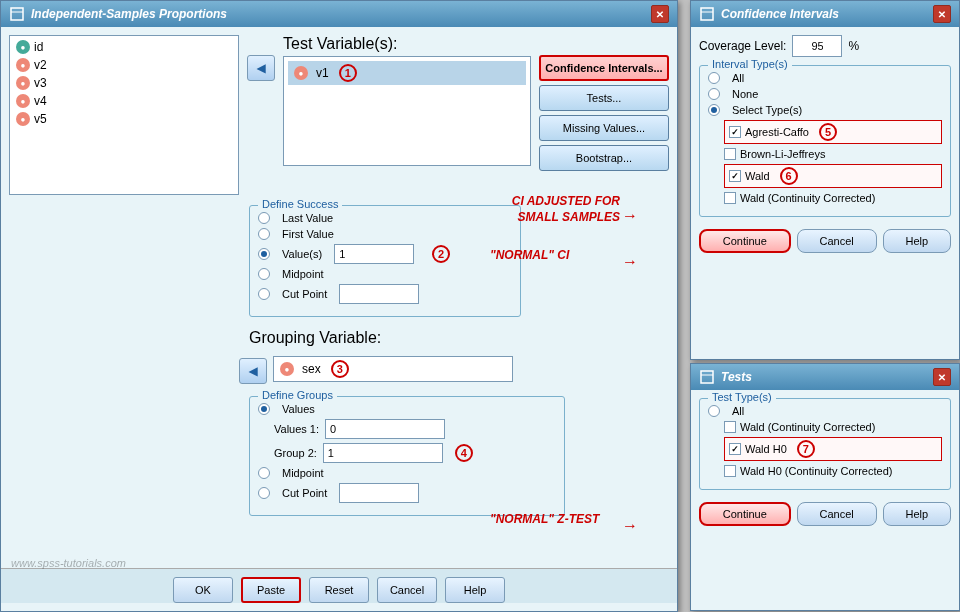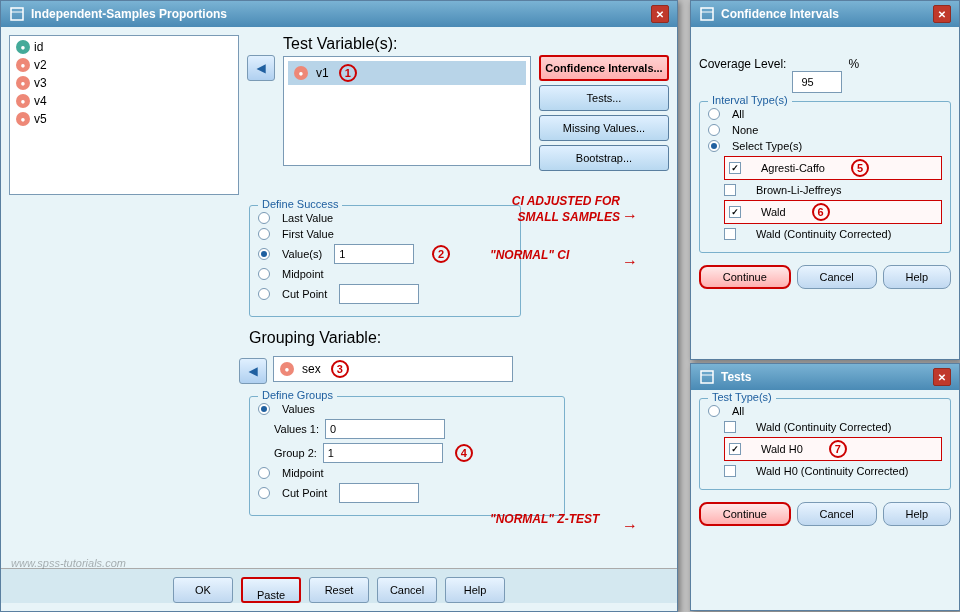--- a/index.html
+++ b/index.html
@@ -38,20 +38,21 @@
       height: 16px;
       margin-right: 6px;
       display: inline-flex;
       align-items: center;
       justify-content: center;
     }
 
     .title-bar-left {
       display: flex;
       align-items: center;
+      font-style: italic;
     }
 
     .close-btn {
       width: 18px;
       height: 18px;
       background: #c0392b;
       border: 1px solid #922b21;
       border-radius: 2px;
       display: flex;
       align-items: center;
@@ -291,21 +292,20 @@
     }
 
     .bottom-btn-normal {
       background: linear-gradient(to bottom, #e8f4ff, #c0d8f0);
       border: 1px solid #7a9ab5;
     }
 
     .bottom-btn-highlight {
       background: linear-gradient(to bottom, #e8f4ff, #c0d8f0);
       border: 2px solid #c00;
-      align-items: flex-end;
     }
 
     
     .annotation {
       position: absolute;
       color: #cc0000;
       font-weight: bold;
       font-size: 12px;
       font-style: italic;
     }
@@ -349,23 +349,22 @@
       align-items: center;
       gap: 6px;
       margin-bottom: 8px;
     }
 
     .coverage-input {
       width: 50px;
       height: 22px;
       border: 1px solid #7a9ab5;
       background: white;
-      padding: 2px 8px;
-      font-size: 11px;
-      margin-top: 36px;
+      padding: 2px 18px;
+      font-size: 11px;
     }
 
     .interval-group {
       border: 1px solid #7ab0cc;
       border-radius: 3px;
       padding: 6px 8px 8px 8px;
       position: relative;
       margin-bottom: 8px;
     }
 
@@ -376,21 +375,21 @@
       background: #e8f4f8;
       padding: 0 4px;
       color: #2060a0;
       font-size: 11px;
     }
 
     .checkbox-option {
       display: flex;
       align-items: center;
       margin-bottom: 4px;
-      gap: 20px;
+      gap: 4px;
       cursor: pointer;
     }
 
     .checkbox-box {
       width: 12px;
       height: 12px;
       border: 1px solid #7a9ab5;
       background: white;
       display: flex;
       align-items: center;

